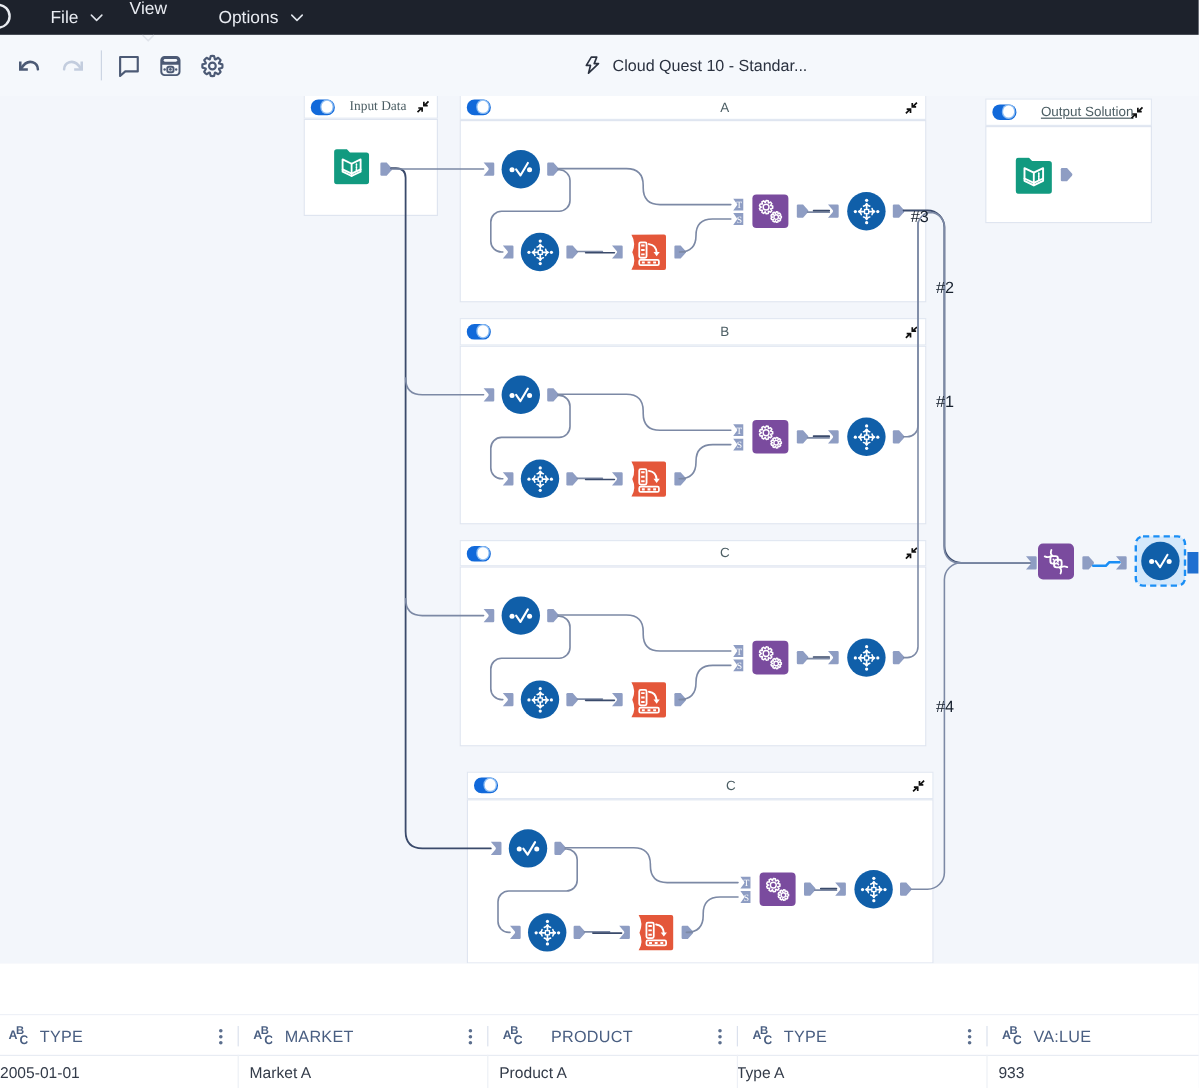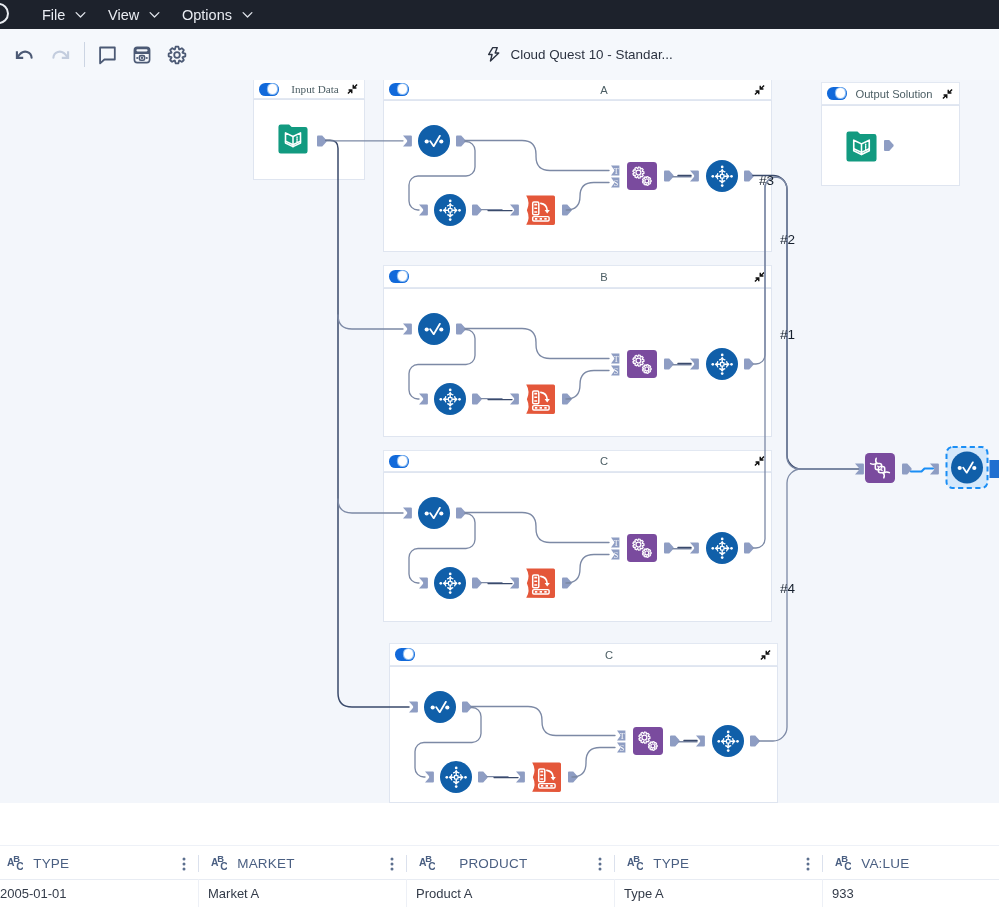--- a/index.html
+++ b/index.html
@@ -44,21 +44,21 @@
 <div id="menubar">
     <div id="app-logo"></div>
     <div class="menu-item" style="left: 42px;">
       <span>File</span>
       <span style="display: flex;">
         <svg width="15" height="15" viewBox="0 0 24 24" fill="none" stroke="#dfe3ea" stroke-width="2.1" stroke-linecap="round" stroke-linejoin="round">
           <path d="M5 9l7 7 7-7"></path>
         </svg>
       </span>
     </div>
-    <div class="menu-item" style="left: 108px;">
+    <div class="menu-item" style="left: 108px; flex-direction: column;">
       <span>View</span>
       <span style="display: flex;">
         <svg width="15" height="15" viewBox="0 0 24 24" fill="none" stroke="#dfe3ea" stroke-width="2.1" stroke-linecap="round" stroke-linejoin="round">
           <path d="M5 9l7 7 7-7"></path>
         </svg>
       </span>
     </div>
     <div class="menu-item" style="left: 182px;">
       <span>Options</span>
       <span style="display: flex;">
@@ -559,21 +559,21 @@
     <div class="panel" style="left: 253px; top: 19px; width: 112px; height: 81px;"></div>
     <div style="position: absolute; left: 278px; top: 44px; width: 30px; height: 30px; z-index: 2;"><svg width="30" height="30" viewBox="0 0 40 40">
    <path d="M0.6 3.6A3 3 0 0 1 3.6 0.6h11.2l3.4 3.4H36.4a3 3 0 0 1 3 3v29.4a3 3 0 0 1-3 3H3.6a3 3 0 0 1-3-3z" fill="#129a80"></path>
    <path d="M10 11.8v13.6l10 4.8 10-4.8V11.8L20 16.6z" fill="none" stroke="#fff" stroke-width="2.1" stroke-linejoin="round" stroke-linecap="round"></path>
    <path d="M20 16.6v13.6" stroke="#fff" stroke-width="2" stroke-linecap="round"></path>
    <path d="M10 22.9L20 27.6l10-4.7" fill="none" stroke="#fff" stroke-width="2" stroke-linejoin="round" stroke-linecap="round"></path>
    <path d="M25.4 17.1v1.2M25.4 19.9v1.3M25.4 22.8v1.2" stroke="#fff" stroke-width="1.85" stroke-linecap="round"></path>
       </svg></div>
     <div class="panel-head" style="left: 821px; top: 2px; width: 139px; height: 23px;">
       <div class="toggle" style="position: absolute; left: 5px; top: 4px;"></div>
-      <div class="panel-title" style="position: absolute; left: 72px; top: 0px; height: 100%; display: flex; align-items: center; transform: translateX(-50%); white-space: nowrap;">Output Solution</div>
+      <div class="panel-title" style="position: absolute; left: 84px; top: 0px; height: 100%; display: flex; align-items: center; transform: translateX(-50%); white-space: nowrap; text-decoration: underline;">Output Solution</div>
       <div style="position: absolute; right: 6px; top: 50%; transform: translateY(-50%); display: flex; width: 11px; height: 11px;">
         <svg width="11" height="11" viewBox="0 0 24 24" fill="none" stroke="#111" stroke-width="3.1" stroke-linecap="butt" stroke-linejoin="miter">
           <path d="M22 2.2l-7.2 7.2M13.6 2.8v7h7"></path>
           <path d="M2 21.8l7.2-7.2M10.4 21.2v-7h-7"></path>
         </svg>
       </div>
     </div>
     <div class="panel" style="left: 821px; top: 25px; width: 139px; height: 81px;"></div>
     <div style="position: absolute; left: 846px; top: 51px; width: 31px; height: 31px; z-index: 2;"><svg width="31" height="31" viewBox="0 0 40 40">
    <path d="M0.6 3.6A3 3 0 0 1 3.6 0.6h11.2l3.4 3.4H36.4a3 3 0 0 1 3 3v29.4a3 3 0 0 1-3 3H3.6a3 3 0 0 1-3-3z" fill="#129a80"></path>
@@ -713,18 +713,18 @@
         <span class="gcol-label" style="margin-left: 10px;">VA:LUE</span>
       </div>
       <div class="gsep" style="left: 822px;"></div>
     </div>
     <div class="grow" style="top: 76px;">
       <div class="gcell" style="left: 0px; width: 198px; padding-left: 0px; box-sizing: border-box;">2005-01-01</div>
       <div class="gcell" style="left: 198px; width: 208px; padding-left: 10px; box-sizing: border-box;">Market A</div>
       <div class="gvline" style="left: 198px;"></div>
       <div class="gcell" style="left: 406px; width: 208px; padding-left: 10px; box-sizing: border-box;">Product A</div>
       <div class="gvline" style="left: 406px;"></div>
-      <div class="gcell" style="left: 614px; width: 208px; padding-left: 10px; box-sizing: border-box;">Type A</div>
+      <div class="gcell" style="left: 614px; width: 208px; padding-left: 0; box-sizing: border-box;">Type A</div>
       <div class="gvline" style="left: 614px;"></div>
       <div class="gcell" style="left: 822px; width: 200px; padding-left: 10px; box-sizing: border-box;">933</div>
       <div class="gvline" style="left: 822px;"></div>
     </div>
   </div>
 
 </body></html>

